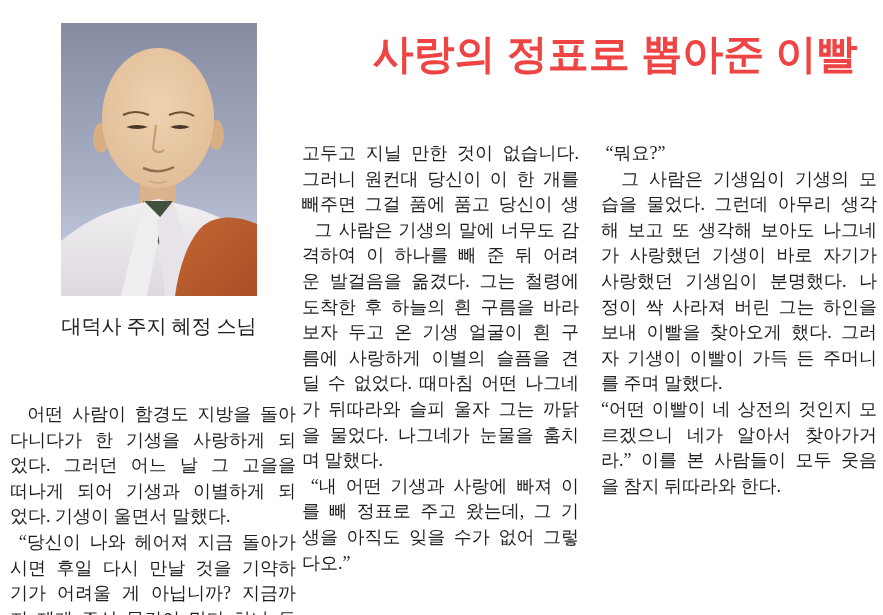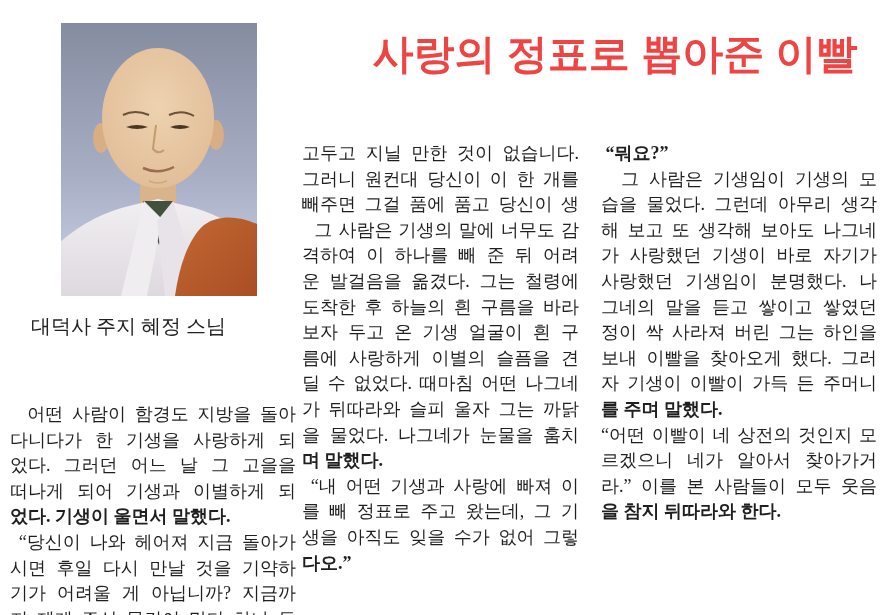--- a/index.html
+++ b/index.html
@@ -17,31 +17,31 @@
     font-weight:700;font-size:41px;line-height:64px;
     text-align:center;color:#ef4444;letter-spacing:0px;
     white-space:nowrap;
   }
   .photo{
     position:absolute;left:61px;top:23px;width:196px;height:273px;
   }
   .photo svg{display:block;width:100%;height:100%;}
   .caption{
     position:absolute;left:31px;top:313px;width:256px;
-    font-size:20px;line-height:26px;text-align:left;color:#222222;
+    font-size:20px;line-height:26px;text-align:center;color:#222222;
     white-space:nowrap;
   }
   .col{position:absolute;font-size:18px;line-height:25.6px;color:#1f1f1f;}
   .col .line{
     height:25.6px;overflow:hidden;
     white-space:pre-wrap;
     text-align:justify;text-align-last:justify;
     word-break:keep-all;
   }
-  .col .line.nj{text-align-last:left;font-weight:bold;}
+  .col .line.nj{text-align-last:left;}
   .col1{left:10px;top:366px;width:286px;margin-top:36px;}
   .col2{left:302px;top:141px;width:277px;}
   .col3{left:601px;top:141px;width:276px;}
 </style>
 </head>
 <body>
 
 <div class="page">
 
   <div class="title">사랑의 정표로 뽑아준 이빨</div>
@@ -128,21 +128,20 @@
       <div class="line">생을 아직도 잊을 수가 없어 그렇</div>
       <div class="line nj">다오.”</div>
     </div>
   <div class="col col3">
       <div class="line nj"> “뭐요?”</div>
       <div class="line">  그 사람은 기생임이 기생의 모</div>
       <div class="line">습을 물었다. 그런데 아무리 생각</div>
       <div class="line">해 보고 또 생각해 보아도 나그네</div>
       <div class="line">가 사랑했던 기생이 바로 자기가</div>
       <div class="line">사랑했던 기생임이 분명했다. 나</div>
-      <div class="line">그네의 말을 듣고 쌓이고 쌓였던</div>
       <div class="line">정이 싹 사라져 버린 그는 하인을</div>
       <div class="line">보내 이빨을 찾아오게 했다. 그러</div>
       <div class="line">자 기생이 이빨이 가득 든 주머니</div>
       <div class="line nj">를 주며 말했다.</div>
       <div class="line">“어떤 이빨이 네 상전의 것인지 모</div>
       <div class="line">르겠으니 네가 알아서 찾아가거</div>
       <div class="line">라.” 이를 본 사람들이 모두 웃음</div>
       <div class="line nj">을 참지 뒤따라와 한다.</div>
     </div>
 

